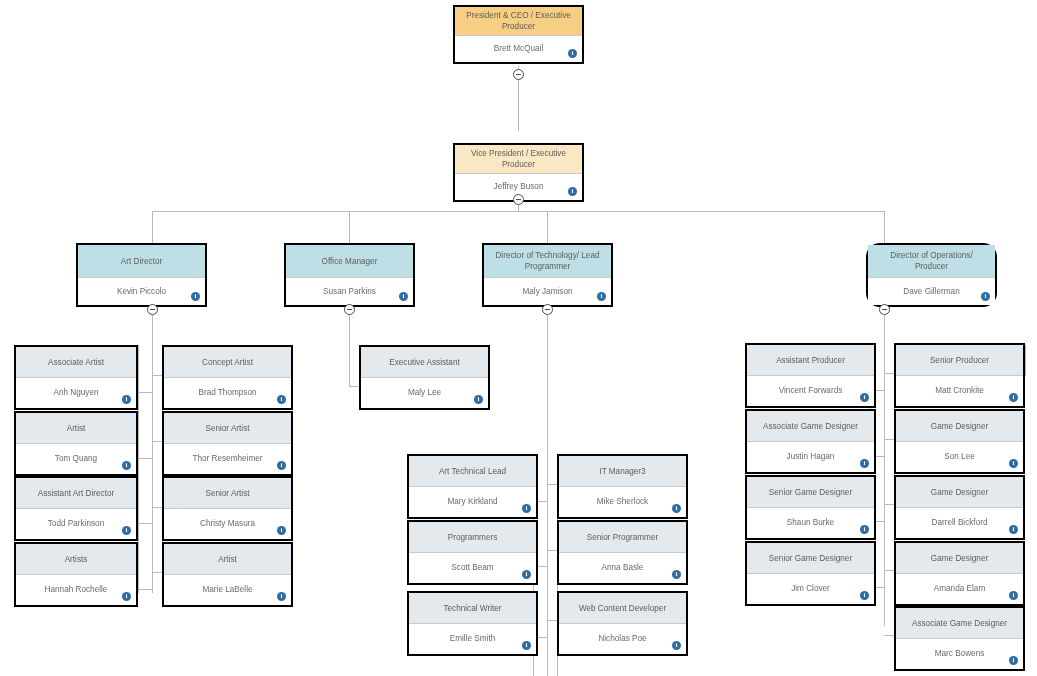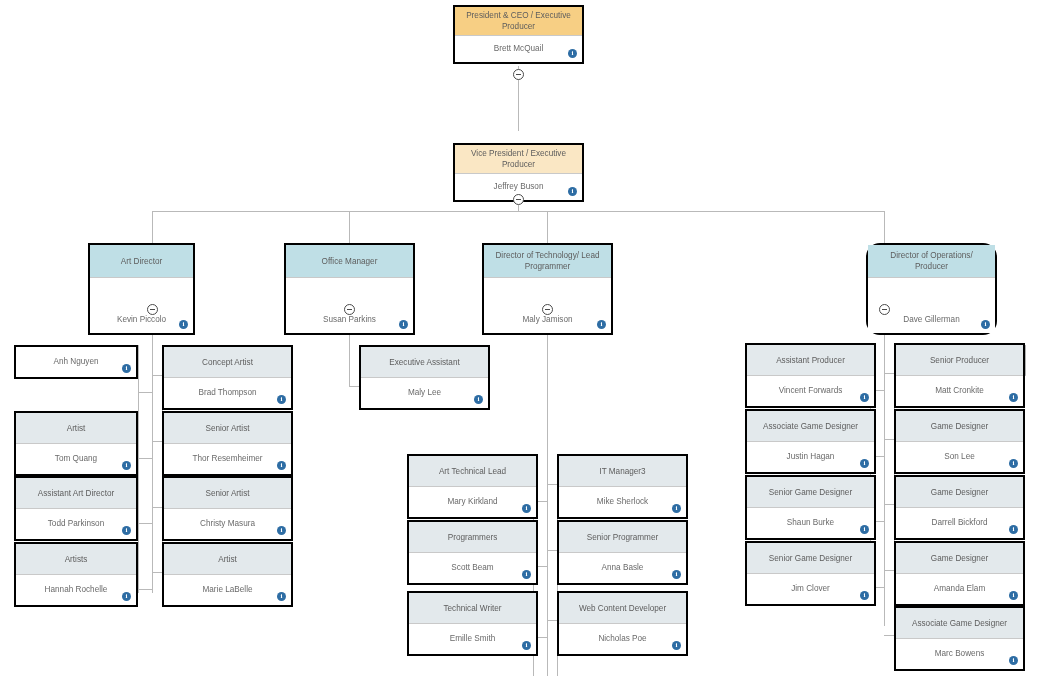--- a/index.html
+++ b/index.html
@@ -84,21 +84,21 @@
   
   .t-ceo   { background: #f7cf84; }
   .t-vp    { background: #fae7c4; }
   .t-dir   { background: #bfdfe6; }
   .t-staff { background: #e3e9ec; }
 
   
   .h-exec .node-title { height: 29px; }
   .h-exec .node-body  { height: 26px; }
   .h-dir  .node-title { height: 33px; }
-  .h-dir  .node-body  { height: 27px; margin-top: 28px; }
+  .h-dir  .node-body  { height: 27px; }
   .h-staff .node-title { height: 31px; }
   .h-staff .node-body  { height: 30px; }
 
   .info-icon {
     position: absolute;
     right: 5px;
     bottom: 4px;
     width: 9px;
     height: 9px;
     border-radius: 50%;
@@ -185,21 +185,21 @@
   </div>
 
   <div class="node h-exec" style="left:453px; top:143px; width:131px;">
     <div class="node-title t-vp">Vice President / Executive Producer</div>
     <div class="node-body">
       <span>Jeffrey Buson</span>
       <span class="info-icon">i</span>
     </div>
   </div>
 
-  <div class="node h-dir" style="left:88px; top:243px; width:107px;">
+  <div class="node h-dir" style="left:76px; top:243px; width:131px;">
     <div class="node-title t-dir">Art Director</div>
     <div class="node-body">
       <span>Kevin Piccolo</span>
       <span class="info-icon">i</span>
     </div>
   </div>
 
   <div class="node h-dir" style="left:284px; top:243px; width:131px;">
     <div class="node-title t-dir">Office Manager</div>
     <div class="node-body">
@@ -218,20 +218,21 @@
 
   <div class="node h-dir" style="left:866px; top:243px; width:131px;border-radius:14px;">
     <div class="node-title t-dir">Director of Operations/ Producer</div>
     <div class="node-body">
       <span>Dave Gillerman</span>
       <span class="info-icon">i</span>
     </div>
   </div>
 
   <div class="node h-staff" style="left:14px; top:345px; width:124px;">
+    <div class="node-title t-staff">Associate Artist</div>
     <div class="node-body">
       <span>Anh Nguyen</span>
       <span class="info-icon">i</span>
     </div>
   </div>
   <div class="node h-staff" style="left:14px; top:411px; width:124px;">
     <div class="node-title t-staff">Artist</div>
     <div class="node-body">
       <span>Tom Quang</span>
       <span class="info-icon">i</span>

